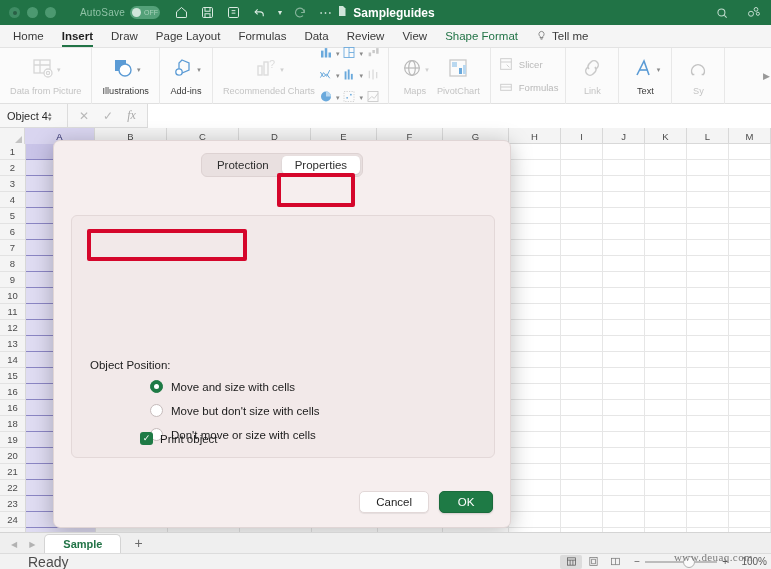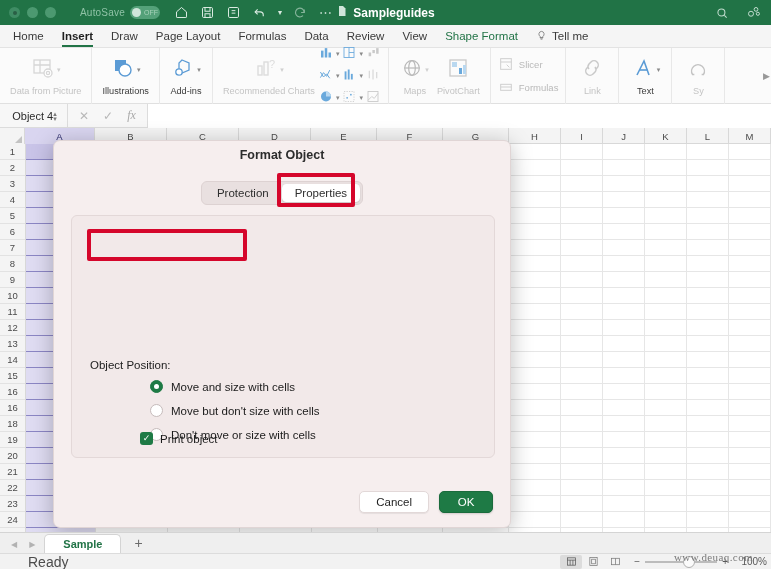--- a/index.html
+++ b/index.html
@@ -101,21 +101,21 @@
   }
 
   
   .fbar {
     position: absolute; top: 104px; left: 0; width: 771px; height: 24px;
     background: #f7f7f7; border-bottom: 1px solid #dcdcdc;
     display: flex; align-items: center;
   }
   .namebox {
     width: 68px; height: 24px; display: flex; align-items: center;
-    justify-content: center; padding: 0 5px 0 7px;
+    justify-content: flex-start; padding: 0 5px 0 7px;
     font-size: 11px; color: #2b2b2b; border-right: 1px solid #dcdcdc;
   }
   .stepper { display: flex; flex-direction: column; line-height: 5px; color: #7a7a7a; font-size: 7px; }
   .fbtns { display: flex; align-items: center; gap: 14px; padding: 0 11px;
            border-right: 1px solid #dcdcdc; height: 24px; }
   .fbtn { font-size: 12px; color: #b8b8b8; }
   .fx { font-style: italic; font-family: "Liberation Serif", serif; font-size: 12px; color: #a8a8a8; }
   .finput { flex: 1; height: 24px; background: #fff; }
 
   
@@ -985,21 +985,20 @@
           <div class="cell" style="width: 42px;"></div>
           <div class="cell" style="width: 42px;"></div>
           <div class="cell" style="width: 42px;"></div>
           <div class="cell" style="width: 42px;"></div>
           <div class="cell" style="width: 42px;"></div>
         </div>
       </div>
   </div>
 
   <div class="dialog">
-    <div class="dlg-title">Format Object</div>
     <div class="seg-wrap">
       <div class="segctl">
         <div class="seg">Protection</div>
         <div class="seg active">Properties</div>
       </div>
     </div>
     <div class="panel"></div>
 
     <div class="sect-label">Object Position:</div>
 

